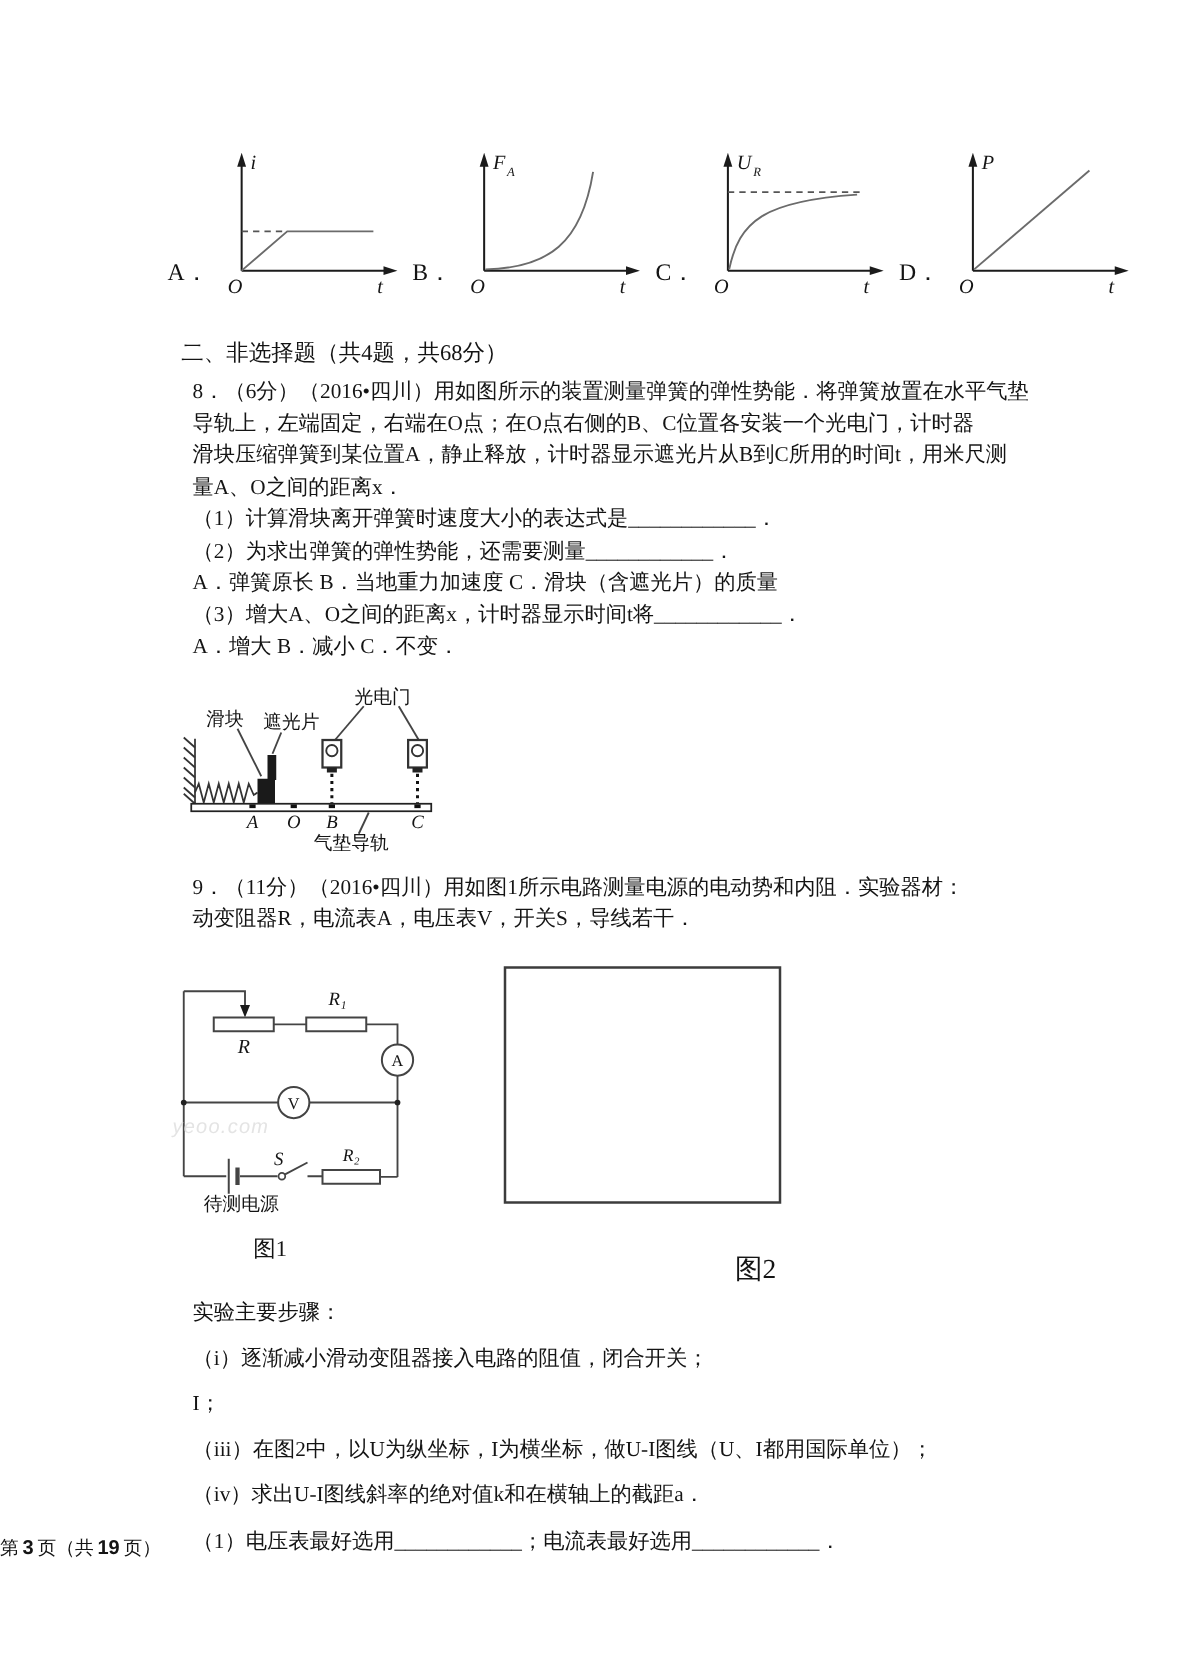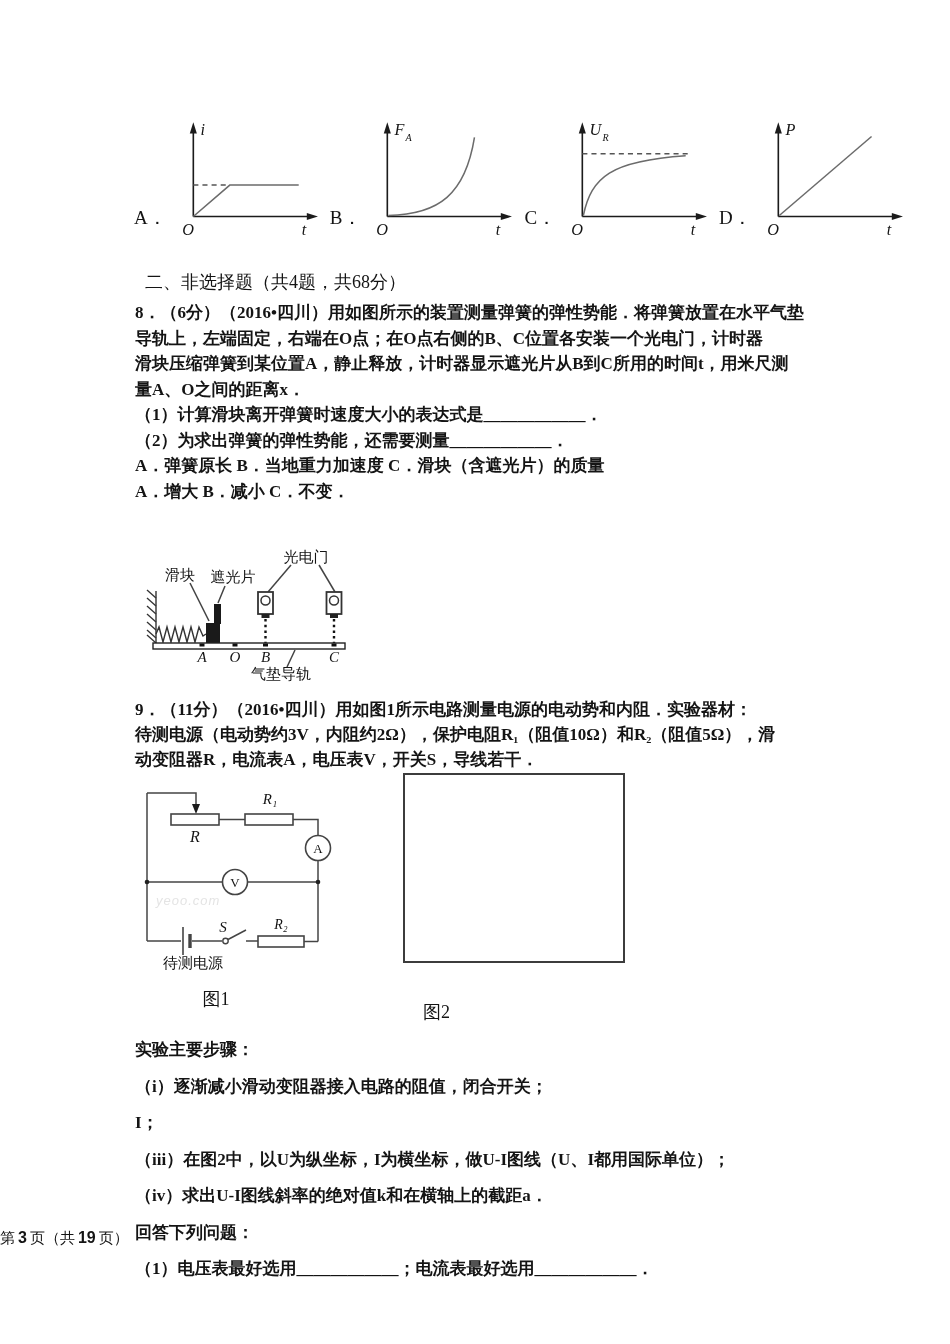--- a/index.html
+++ b/index.html
@@ -15,33 +15,33 @@
   .opt{font-size:19px;padding-bottom:9px;padding-right:2px;}
   svg.graph{width:152px;height:126px;display:block;}
   .m{font-style:italic;font-family:"Liberation Serif","DejaVu Serif",serif;}
   svg text{fill:#141414;}
   .ax{stroke:#1b1b1b;stroke-width:1.6;fill:none;}
   .axhead{fill:#1b1b1b;stroke:none;}
   .curve{stroke:#6b6b6b;stroke-width:1.5;fill:none;}
   .dash{stroke:#555;stroke-width:1.5;fill:none;stroke-dasharray:5 4;}
   
   .section-header{position:absolute;left:145px;top:270px;font-size:18px;font-weight:normal;white-space:nowrap;}
-  .tblock{position:absolute;left:135px;font-size:17px;font-weight:bold;}
+  .tblock{position:absolute;left:154px;font-size:17px;}
   .tblock .ln{white-space:nowrap;}
   .q8 .ln{line-height:25.5px;}
   .q9 .ln{line-height:25px;}
   .steps .ln{line-height:24.5px;margin-top:12px;}
   
   svg.apparatus{position:absolute;left:140px;top:546px;width:240px;height:140px;}
   svg.circuit{position:absolute;left:140px;top:788px;width:210px;height:230px;}
   .wire{stroke:#444;stroke-width:1.5;fill:none;}
   .comp{fill:#ffffff;stroke:#444;stroke-width:1.6;}
   .fig2-box{position:absolute;left:403px;top:773px;width:218px;height:186px;border:2px solid #3c3c3c;background:#fff;}
-  .fig2-caption{position:absolute;left:423px;top:1000px;width:218px;text-align:left;font-size:18px;}
-  .watermark{position:absolute;left:156px;top:893px;font-size:13px;color:#e4e4e4;letter-spacing:1px;font-family:"Liberation Sans",sans-serif;font-style:italic;}
+  .fig2-caption{position:absolute;left:403px;top:1000px;width:218px;text-align:right;font-size:22px;}
+  .watermark{position:absolute;left:138px;top:893px;font-size:16px;color:#e4e4e4;letter-spacing:1px;font-family:"Liberation Sans",sans-serif;font-style:italic;}
   
   .footer{position:absolute;left:0;top:1229px;width:100%;font-size:15px;}
   .footer .num{font-weight:bold;font-size:16px;font-family:"Liberation Sans","DejaVu Sans",sans-serif;margin:0 3px;}
 </style>
 </head>
 <body>
 
 <div class="sheet">
 
   <div class="graphs-row">
@@ -112,20 +112,21 @@
   <div class="section-header">二、非选择题（共4题，共68分）</div>
 
   <div class="tblock q8" style="top:300px;">
     <div class="ln">8．（6分）（2016•四川）用如图所示的装置测量弹簧的弹性势能．将弹簧放置在水平气垫</div>
     <div class="ln">导轨上，左端固定，右端在O点；在O点右侧的B、C位置各安装一个光电门，计时器</div>
     <div class="ln">滑块压缩弹簧到某位置A，静止释放，计时器显示遮光片从B到C所用的时间t，用米尺测</div>
     <div class="ln">量A、O之间的距离x．</div>
     <div class="ln">（1）计算滑块离开弹簧时速度大小的表达式是____________．</div>
     <div class="ln">（2）为求出弹簧的弹性势能，还需要测量____________．</div>
     <div class="ln">A．弹簧原长  B．当地重力加速度  C．滑块（含遮光片）的质量</div>
+    <div class="ln">（3）增大A、O之间的距离x，计时器显示时间t将____________．</div>
     <div class="ln">A．增大  B．减小  C．不变．</div>
   </div>
 
   <svg class="apparatus" viewBox="0 0 240 140">
 
     <text x="166" y="16" font-size="15" text-anchor="middle">光电门</text>
     <line class="wire" x1="151" y1="19" x2="128" y2="46" stroke-width="1.2"></line>
     <line class="wire" x1="179" y1="19" x2="195" y2="46" stroke-width="1.2"></line>
 
     <g>
@@ -172,21 +173,20 @@
     <text x="40" y="34" font-size="15" text-anchor="middle">滑块</text>
     <line class="wire" x1="50" y1="37" x2="69" y2="75" stroke-width="1.2"></line>
     <text x="93" y="36" font-size="15" text-anchor="middle">遮光片</text>
     <line class="wire" x1="85" y1="40" x2="78" y2="57" stroke-width="1.2"></line>
     <text x="141" y="133" font-size="15" text-anchor="middle">气垫导轨</text>
     <line class="wire" x1="147" y1="121" x2="155" y2="104" stroke-width="1.2"></line>
   </svg>
 
   <div class="tblock q9" style="top:697px;">
     <div class="ln">9．（11分）（2016•四川）用如图1所示电路测量电源的电动势和内阻．实验器材：</div>
-    <div class="ln">待测电源（电动势约3V，内阻约2Ω），保护电阻R₁（阻值10Ω）和R₂（阻值5Ω），滑</div>
     <div class="ln">动变阻器R，电流表A，电压表V，开关S，导线若干．</div>
   </div>
 
   <svg class="circuit" viewBox="0 0 210 230">
     <path class="wire" d="M7,5 L7,153"></path>
     <path class="wire" d="M7,5 L56,5 L56,19"></path>
     <polygon class="axhead" points="56,26 52,16 60,16" fill="#222"></polygon>
 
     <rect class="comp" x="31" y="26" width="48" height="11"></rect>
     <text class="m" x="55" y="54" font-size="16" text-anchor="middle">R</text>
@@ -230,21 +230,20 @@
 
   <div class="fig2-box"></div>
   <div class="fig2-caption">图2</div>
 
   <div class="tblock steps" style="top:1026px;">
     <div class="ln">实验主要步骤：</div>
     <div class="ln">（i）逐渐减小滑动变阻器接入电路的阻值，闭合开关；</div>
     <div class="ln">I；</div>
     <div class="ln">（iii）在图2中，以U为纵坐标，I为横坐标，做U-I图线（U、I都用国际单位）；</div>
     <div class="ln">（iv）求出U-I图线斜率的绝对值k和在横轴上的截距a．</div>
-    <div class="ln">回答下列问题：</div>
     <div class="ln">（1）电压表最好选用____________；电流表最好选用____________．</div>
   </div>
 
   <div class="footer">
     <span>第</span><span class="num">3</span><span>页（共</span><span class="num">19</span><span>页）</span>
   </div>
 
 </div>
 
 </body></html>

